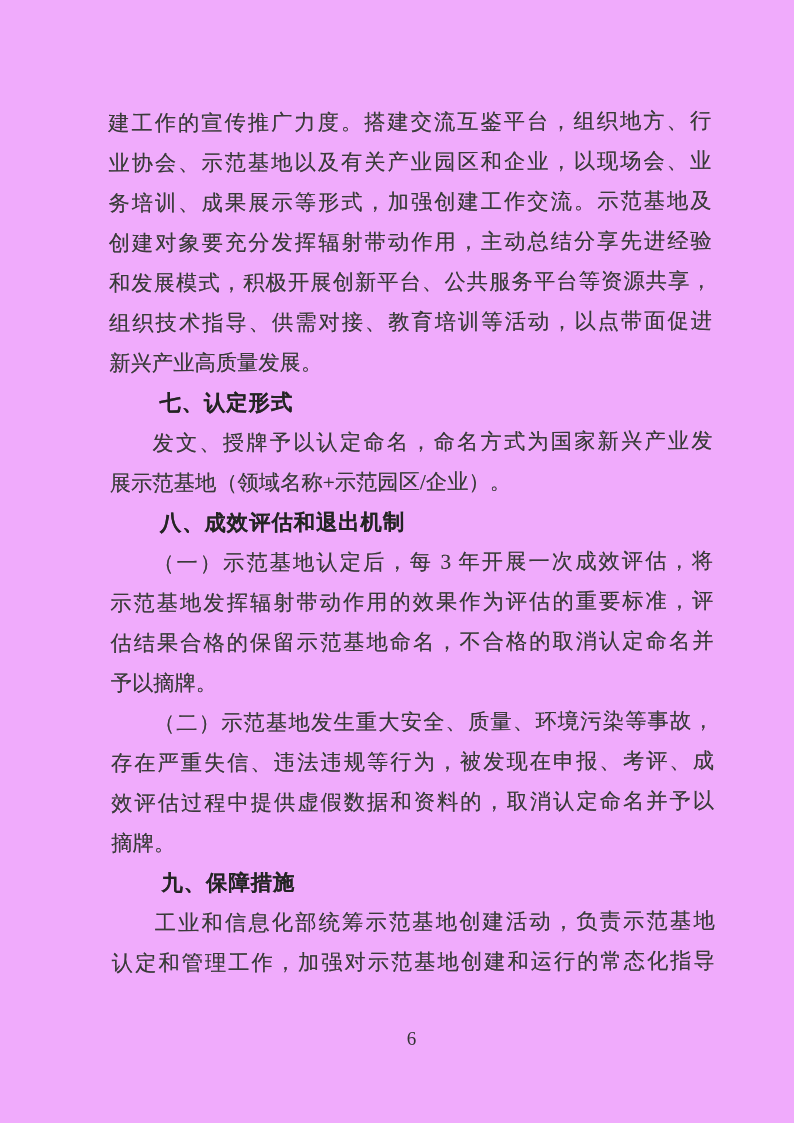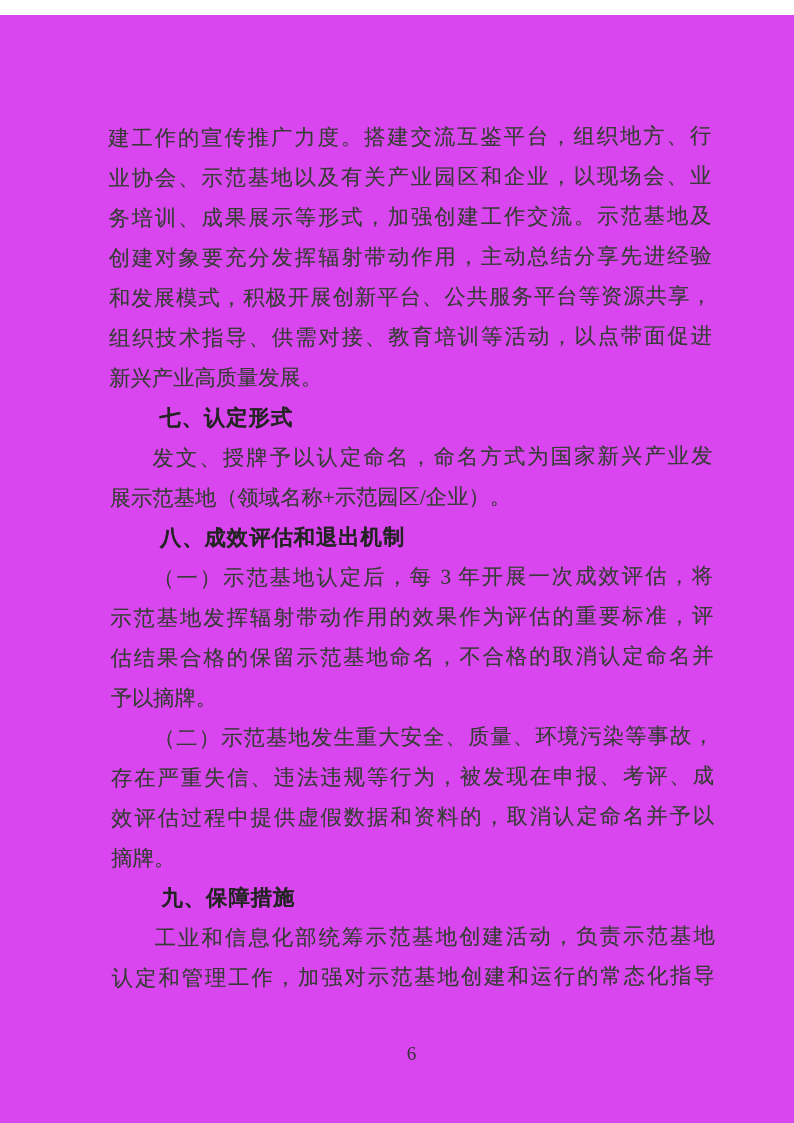--- a/index.html
+++ b/index.html
@@ -10,22 +10,21 @@
   body {
     width: 794px;
     height: 1123px;
     position: relative;
     overflow: hidden;
     font-family: "Liberation Serif", "DejaVu Serif", serif;
   }
   .sheet {
     position: absolute;
     inset: 0;
-    background: #d946ef;
-    margin-top: 15px;
+    background: #f0abfc;
   }
   .textblock {
     position: absolute;
     left: 110px;
     top: 102px;
     width: 603px;
     transform: rotate(-0.25deg);
     transform-origin: 50% 50%;
     color: #3a3a3a;
     text-shadow: 0 0 0.6px rgba(90, 90, 90, 0.75);

